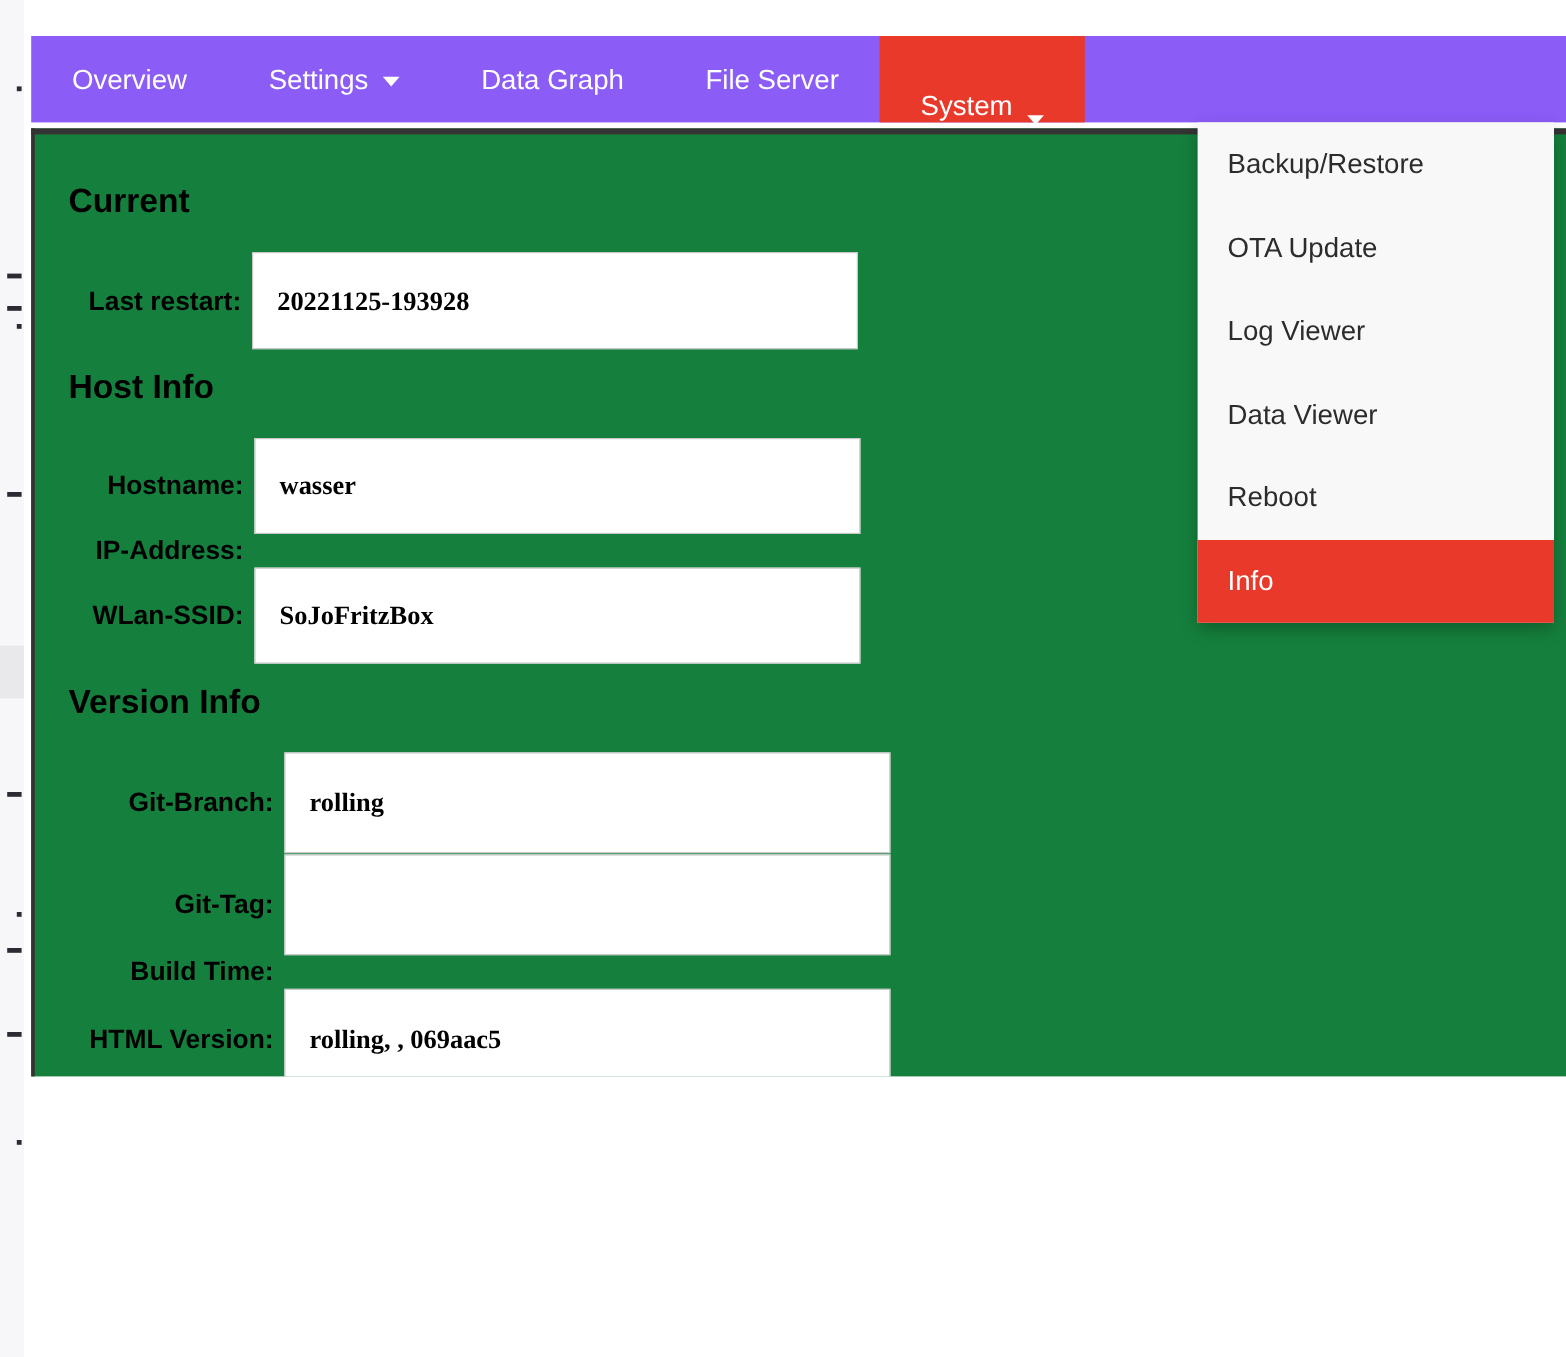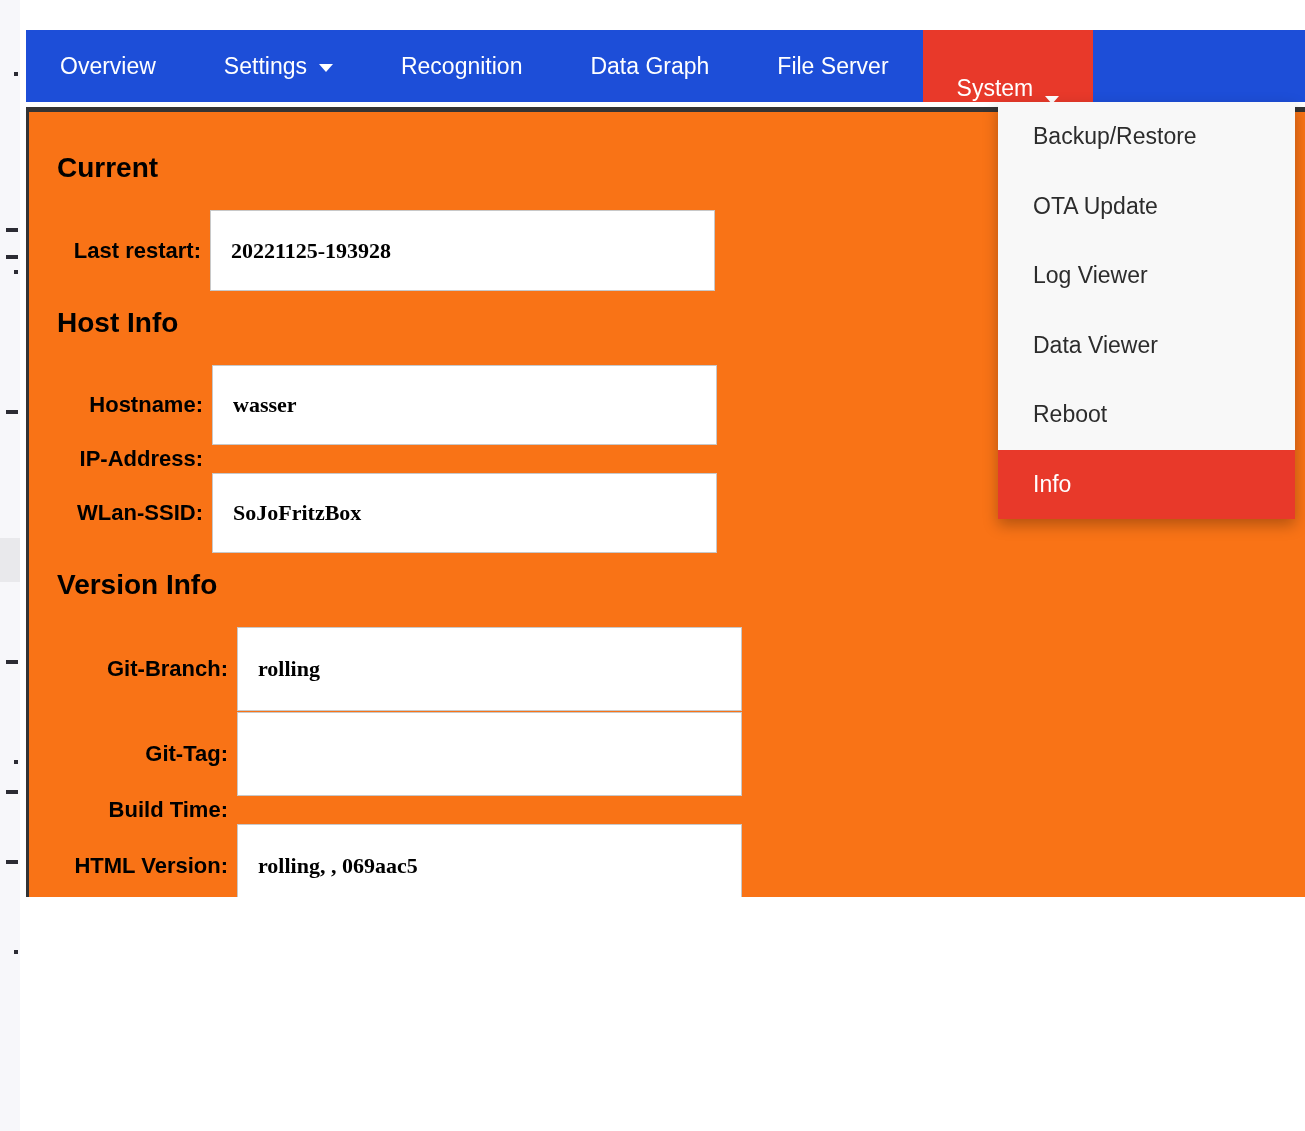--- a/index.html
+++ b/index.html
@@ -46,21 +46,21 @@
     left: 20px; top: 0;
     width: 1285px; height: 1131px;
     background: #ffffff;
   }
 
   
   #navbar {
     position: absolute;
     left: 6px; top: 30px;
     width: 1279px; height: 72px;
-    background: #1d4ed8;
+    background: #8b5cf6;
     display: flex;
     align-items: stretch;
   }
   .nav-item {
     display: flex;
     align-items: center;
     gap: 12px;
     color: #ffffff;
     font-size: 23px;
     font-family: "Liberation Sans", sans-serif;
@@ -90,21 +90,21 @@
     width: 297px;
     background: #f8f8f8;
     box-shadow: 0 6px 14px rgba(0,0,0,0.28);
     z-index: 40;
     padding: 0;
   }
   .menu-item {
     height: 69.5px;
     display: flex;
     align-items: center;
-    padding-left: 35px;
+    padding-left: 25px;
     font-size: 23px;
     color: #2c2c2c;
     font-family: "Liberation Sans", sans-serif;
     white-space: nowrap;
     cursor: pointer;
     user-select: none;
     box-sizing: border-box;
   }
   .menu-item.active {
     background: #e8392a;
@@ -112,21 +112,21 @@
   }
 
   
   #content-panel {
     position: absolute;
     left: 6px; top: 107px;
     width: 1279px;
     height: 790px;
     border-top: 5px solid #343434;
     border-left: 3px solid #343434;
-    background: #f97316;
+    background: #15803d;
     box-sizing: border-box;
     overflow: hidden;
   }
   #content-inner {
     padding: 24px 0 0 28px;
   }
 
   h2.section-title {
     font-size: 28px;
     font-weight: bold;
@@ -194,23 +194,20 @@
 
   <nav id="navbar">
       <div class="nav-item">
         <span>Overview</span>
       </div>
       <div class="nav-item">
         <span>Settings</span>
         <span class="caret"></span>
       </div>
       <div class="nav-item">
-        <span>Recognition</span>
-      </div>
-      <div class="nav-item">
         <span>Data Graph</span>
       </div>
       <div class="nav-item">
         <span>File Server</span>
       </div>
       <div class="nav-item active">
         <span>System</span>
         <span class="caret"></span>
       </div>
     </nav>

